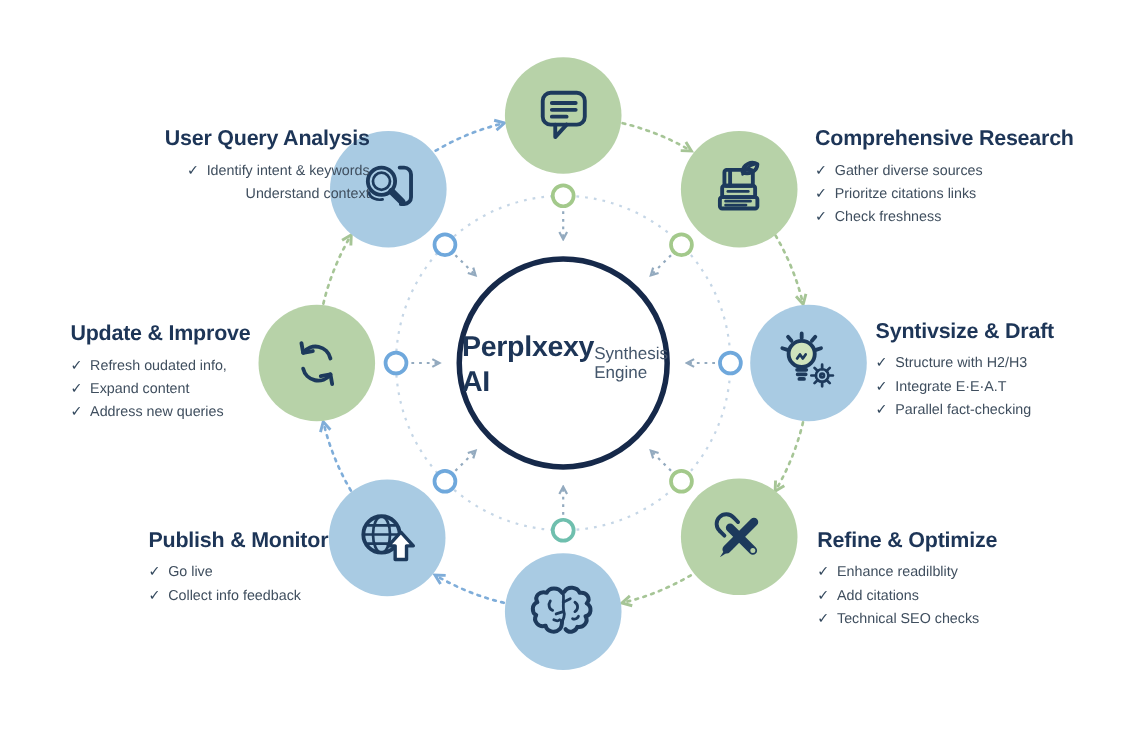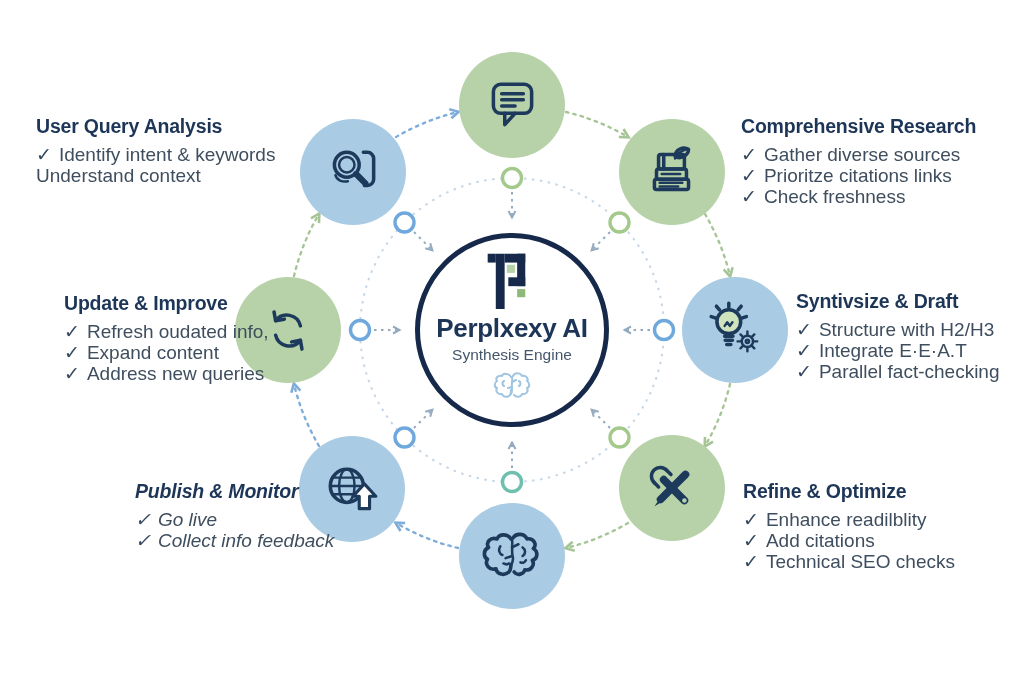--- a/index.html
+++ b/index.html
@@ -22,29 +22,29 @@
         display:flex;align-items:center;justify-content:center;}
   .node.green{background:var(--green-node,#b7d2a8);}
   .node.blue{background:var(--blue-node,#a9cbe3);}
   .ic{fill:none;stroke:var(--navy,#1d3a5c);stroke-width:3.4;stroke-linecap:round;stroke-linejoin:round;}
   .ic2{fill:none;stroke:var(--navy,#1d3a5c);stroke-width:2.4;stroke-linecap:round;stroke-linejoin:round;}
   .t6{fill:none;stroke:var(--navy,#1d3a5c);stroke-width:6;stroke-linecap:round;}
   .t8{fill:none;stroke:var(--navy,#1d3a5c);stroke-width:7.5;stroke-linecap:round;}
   
   .center-hub{position:absolute;left:415px;top:233px;width:184px;height:184px;border-radius:50%;
         background:#fff;border:5px solid var(--navy-dark,#16294a);
-        display:flex;flex-direction:column;align-items:center;}
+        display:flex;flex-direction:row;align-items:center;}
   .hub-title{font-size:26px;font-weight:bold;color:var(--heading,#1c3150);margin-top:1px;letter-spacing:-0.3px;}
   .hub-sub{font-size:15.5px;color:var(--subtitle,#44566b);margin-top:2px;}
   
   .tb{position:absolute;}
   .tb h2{margin:0 0 6px 0;font-size:19.5px;font-weight:bold;color:var(--heading,#1d3557);letter-spacing:-0.2px;}
-  .it{font-size:19px;color:var(--item-text,#3f4e5e);line-height:21px;white-space:nowrap;}
+  .it{font-size:13px;color:var(--item-text,#3f4e5e);line-height:21px;white-space:nowrap;}
   .chk{margin-right:7px;color:var(--check,#34495e);}
-  .tb.centered{text-align:left;}
+  .tb.centered{text-align:right;}
   .tb.left-head-centered h2{}
 </style>
 </head>
 <body>
 
 <div class="canvas">
 
   <svg class="overlay" width="1024" height="682">
     <defs>
       <marker id="mB" viewBox="0 0 10 10" refX="7.5" refY="5" markerWidth="5.5" markerHeight="5.5" orient="auto">
@@ -211,21 +211,21 @@
     <div class="it"><span class="chk">✓</span><span>Parallel fact-checking</span></div>
   </div>
 
   <div class="tb" style="left:743px;top:480px;width:240px;">
     <h2>Refine &amp; Optimize</h2>
     <div class="it"><span class="chk">✓</span><span>Enhance readilblity</span></div>
     <div class="it"><span class="chk">✓</span><span>Add citations</span></div>
     <div class="it"><span class="chk">✓</span><span>Technical SEO checks</span></div>
   </div>
 
-  <div class="tb" style="left:135px;top:480px;width:240px;font-style:italic;">
+  <div class="tb" style="left:135px;top:480px;width:240px;">
     <h2>Publish &amp; Monitor</h2>
     <div class="it"><span class="chk">✓</span><span>Go live</span></div>
     <div class="it"><span class="chk">✓</span><span>Collect info feedback</span></div>
   </div>
 
   <div class="tb left-head-centered" style="left:64px;top:292px;width:176px;">
     <h2>Update &amp; Improve</h2>
     <div class="it"><span class="chk">✓</span><span>Refresh oudated info,</span></div>
     <div class="it"><span class="chk">✓</span><span>Expand content</span></div>
     <div class="it"><span class="chk">✓</span><span>Address new queries</span></div>

